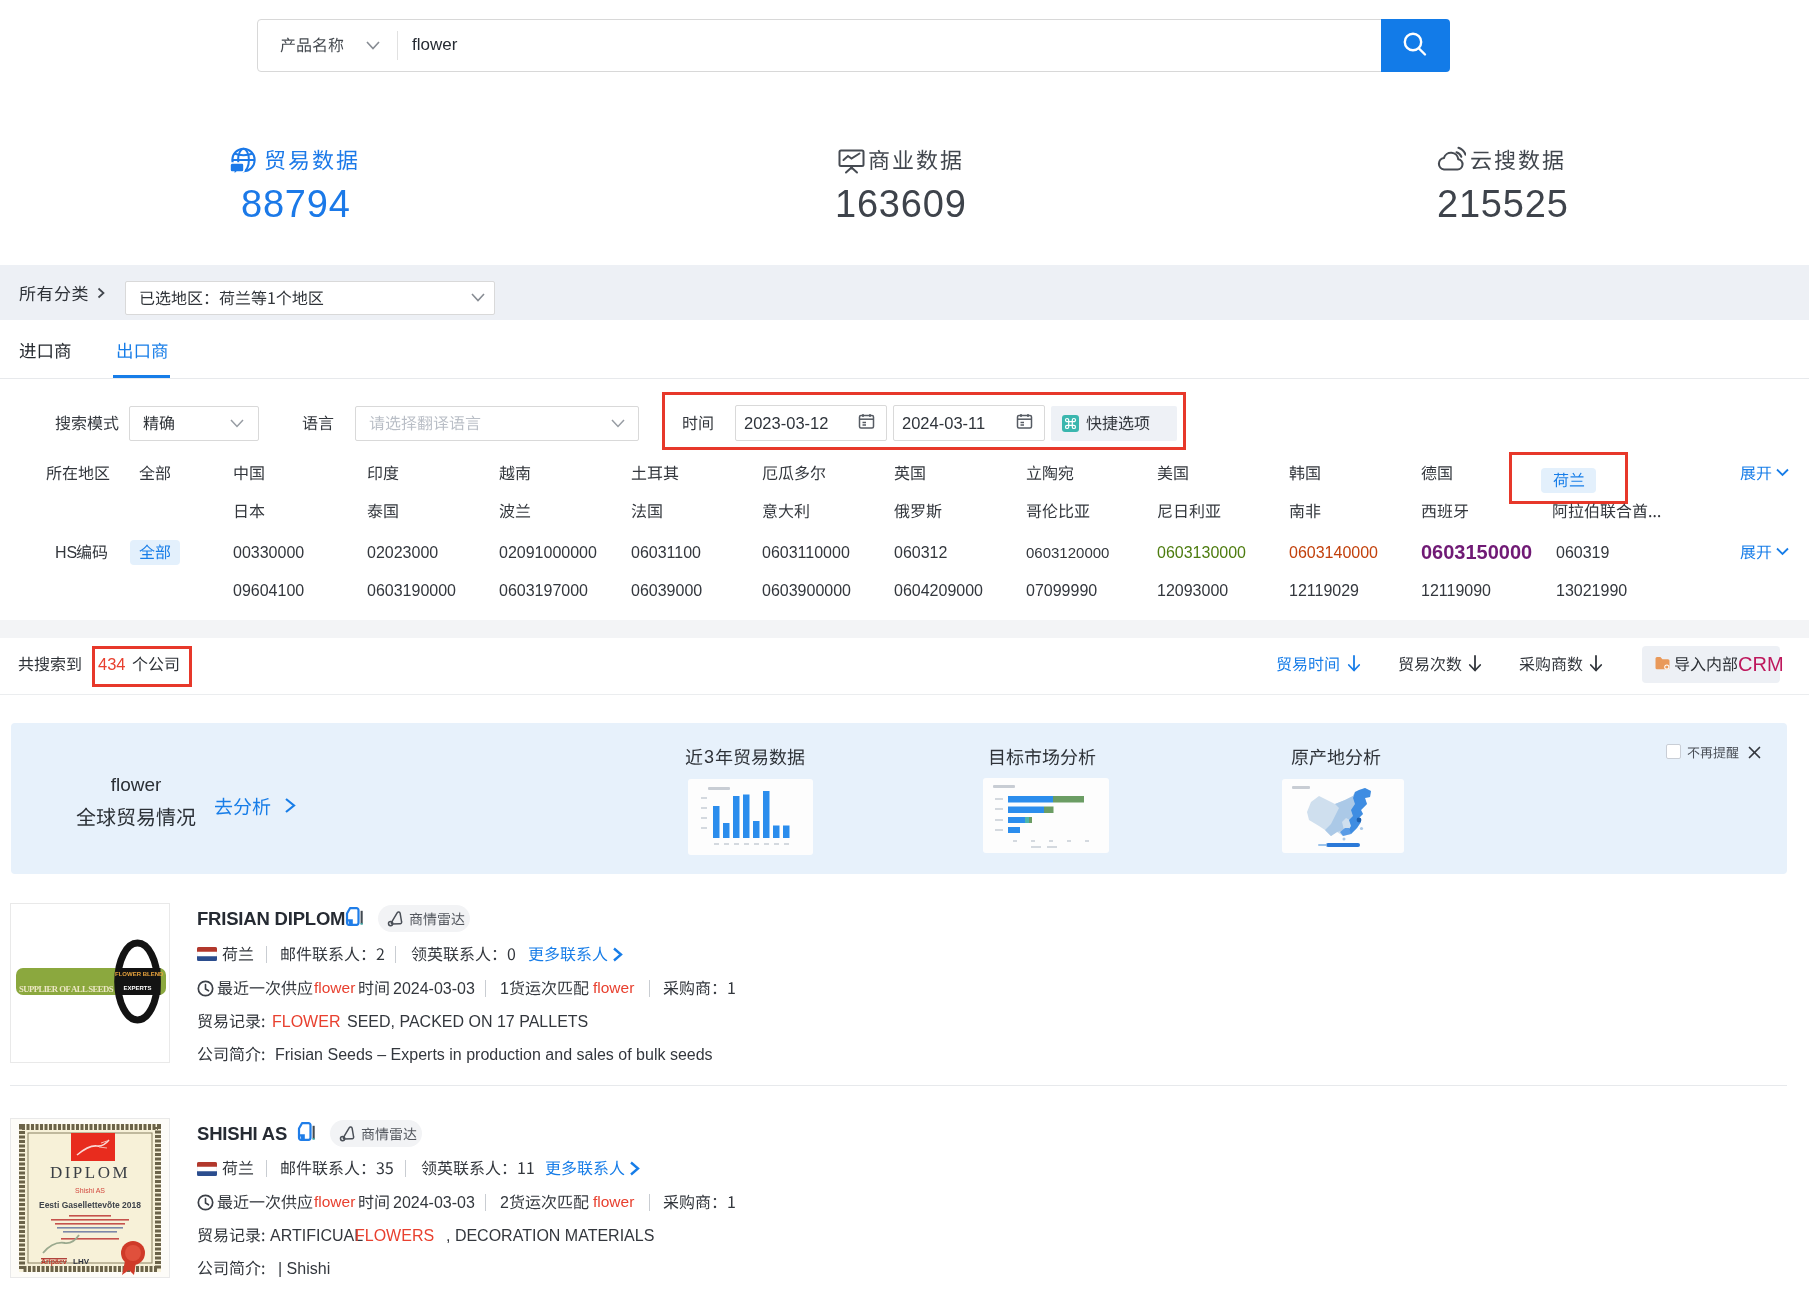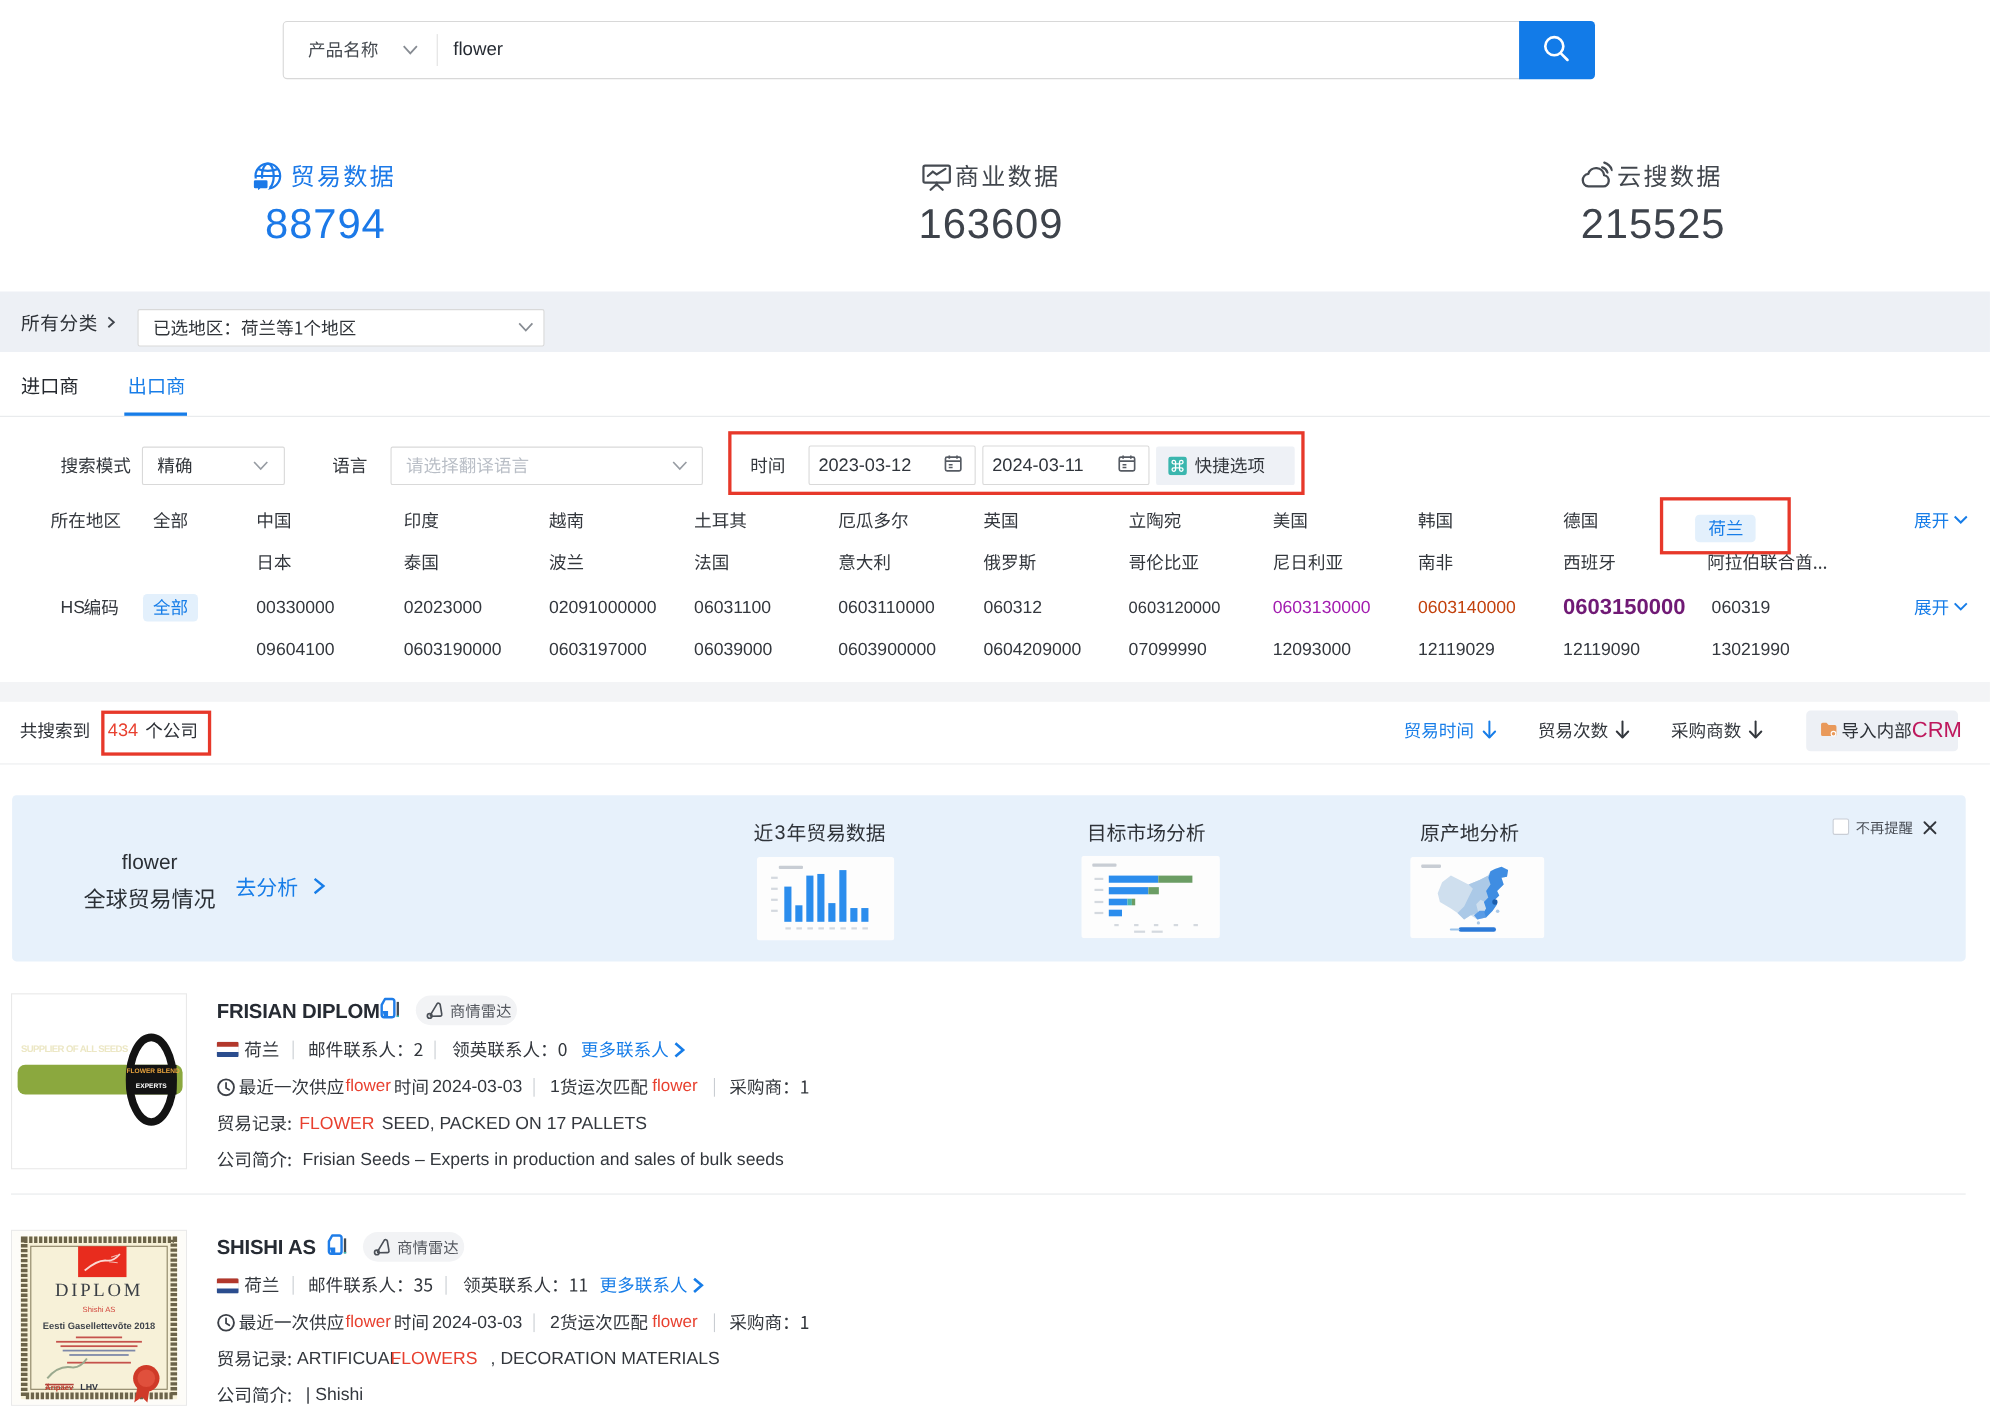--- a/index.html
+++ b/index.html
@@ -501,21 +501,21 @@
       </g>
     </svg>
   </div>
 <div class="a" style="left:233.0px;top:542.5px;font-size:16.0px;color:#33373d;line-height:19px;font-weight:400;font-family:'Liberation Sans',sans-serif">00330000</div>
 <div class="a" style="left:367.0px;top:542.5px;font-size:16.0px;color:#33373d;line-height:19px;font-weight:400;font-family:'Liberation Sans',sans-serif">02023000</div>
 <div class="a" style="left:499.0px;top:542.5px;font-size:16.0px;color:#33373d;line-height:19px;font-weight:400;font-family:'Liberation Sans',sans-serif">02091000000</div>
 <div class="a" style="left:631.0px;top:542.5px;font-size:16.0px;color:#33373d;line-height:19px;font-weight:400;font-family:'Liberation Sans',sans-serif">06031100</div>
 <div class="a" style="left:762.0px;top:542.5px;font-size:16.0px;color:#33373d;line-height:19px;font-weight:400;font-family:'Liberation Sans',sans-serif">0603110000</div>
 <div class="a" style="left:894.0px;top:542.5px;font-size:16.0px;color:#33373d;line-height:19px;font-weight:400;font-family:'Liberation Sans',sans-serif">060312</div>
 <div class="a" style="left:1026.0px;top:542.5px;font-size:15px;color:#33373d;line-height:19px;font-weight:400;font-family:'Liberation Sans',sans-serif">0603120000</div>
-<div class="a" style="left:1157.0px;top:542.5px;font-size:16.0px;color:#a21caf;line-height:19px;font-weight:400;font-family:'Liberation Sans',sans-serif">0603130000</div>
+<div class="a" style="left:1157.0px;top:542.5px;font-size:16.0px;color:#4d7c0f;line-height:19px;font-weight:400;font-family:'Liberation Sans',sans-serif">0603130000</div>
 <div class="a" style="left:1289.0px;top:542.5px;font-size:16.0px;color:#c2410c;line-height:19px;font-weight:400;font-family:'Liberation Sans',sans-serif">0603140000</div>
 <div class="a" style="left:1421.0px;top:542.5px;font-size:20px;color:#701a75;line-height:19px;font-weight:700;font-family:'Liberation Sans',sans-serif">0603150000</div>
 <div class="a" style="left:1556.0px;top:542.5px;font-size:16.0px;color:#33373d;line-height:19px;font-weight:400;font-family:'Liberation Sans',sans-serif">060319</div>
 <div class="a" style="left:233.0px;top:580.5px;font-size:16.0px;color:#33373d;line-height:19px;font-weight:400;font-family:'Liberation Sans',sans-serif">09604100</div>
 <div class="a" style="left:367.0px;top:580.5px;font-size:16.0px;color:#33373d;line-height:19px;font-weight:400;font-family:'Liberation Sans',sans-serif">0603190000</div>
 <div class="a" style="left:499.0px;top:580.5px;font-size:16.0px;color:#33373d;line-height:19px;font-weight:400;font-family:'Liberation Sans',sans-serif">0603197000</div>
 <div class="a" style="left:631.0px;top:580.5px;font-size:16.0px;color:#33373d;line-height:19px;font-weight:400;font-family:'Liberation Sans',sans-serif">06039000</div>
 <div class="a" style="left:762.0px;top:580.5px;font-size:16.0px;color:#33373d;line-height:19px;font-weight:400;font-family:'Liberation Sans',sans-serif">0603900000</div>
 <div class="a" style="left:894.0px;top:580.5px;font-size:16.0px;color:#33373d;line-height:19px;font-weight:400;font-family:'Liberation Sans',sans-serif">0604209000</div>
 <div class="a" style="left:1026.0px;top:580.5px;font-size:16.0px;color:#33373d;line-height:19px;font-weight:400;font-family:'Liberation Sans',sans-serif">07099990</div>
@@ -792,21 +792,21 @@
 <div class="a" style="left:1747.0px;top:745.0px">
     <svg width="15" height="15" viewBox="0 0 15 15">
       <g stroke="#33373d" stroke-width="1.7" stroke-linecap="round">
         <line x1="2.5" y1="2.5" x2="12.5" y2="12.5"></line>
         <line x1="12.5" y1="2.5" x2="2.5" y2="12.5"></line>
       </g>
     </svg>
   </div>
 <div class="a" style="left:10.0px;top:903.0px;width:160.0px;height:160.0px;background:#fff;border:1px solid #e9e9e9"></div>
 <div class="a" style="left:16px;top:968px;width:150px;height:27px;background:#8ba83e;border-radius:7px"></div>
-<div class="a" style="left:19.0px;top:948px;font-size:8.7px;color:#ece7c4;line-height:10px;font-weight:700;font-family:Liberation Sans, sans-serif;letter-spacing:-0.55px">SUPPLIER OF ALL SEEDS</div>
+<div class="a" style="left:19.0px;top:984px;font-size:8.7px;color:#ece7c4;line-height:10px;font-weight:700;font-family:Liberation Serif, serif;letter-spacing:-0.55px">SUPPLIER OF ALL SEEDS</div>
 <div class="a" style="left:114.0px;top:939.0px">
     <svg width="47" height="85" viewBox="0 0 47 85">
       <ellipse cx="23.5" cy="42.5" rx="19.8" ry="38.5" fill="none" stroke="#131313" stroke-width="7"></ellipse>
       <rect x="2.5" y="29" width="44" height="27" fill="#131313"></rect>
     </svg>
   </div>
 <div class="a" style="left:115.0px;top:970.5px;font-size:6.0px;color:#e8a33d;line-height:7px;font-weight:700;font-family:'Liberation Sans',sans-serif;text-align:center;width:45.0px">FLOWER BLEND</div>
 <div class="a" style="left:115.0px;top:984.5px;font-size:6.0px;color:#fff;line-height:7px;font-weight:700;font-family:'Liberation Sans',sans-serif;text-align:center;width:45.0px">EXPERTS</div>
 <div class="a" style="left:197.0px;top:908.0px;font-size:18.5px;color:#262b33;line-height:22px;font-weight:700;font-family:'Liberation Sans',sans-serif;letter-spacing:-0.20px">FRISIAN DIPLOM</div>
 <div class="a" style="left:345.0px;top:906.0px">

